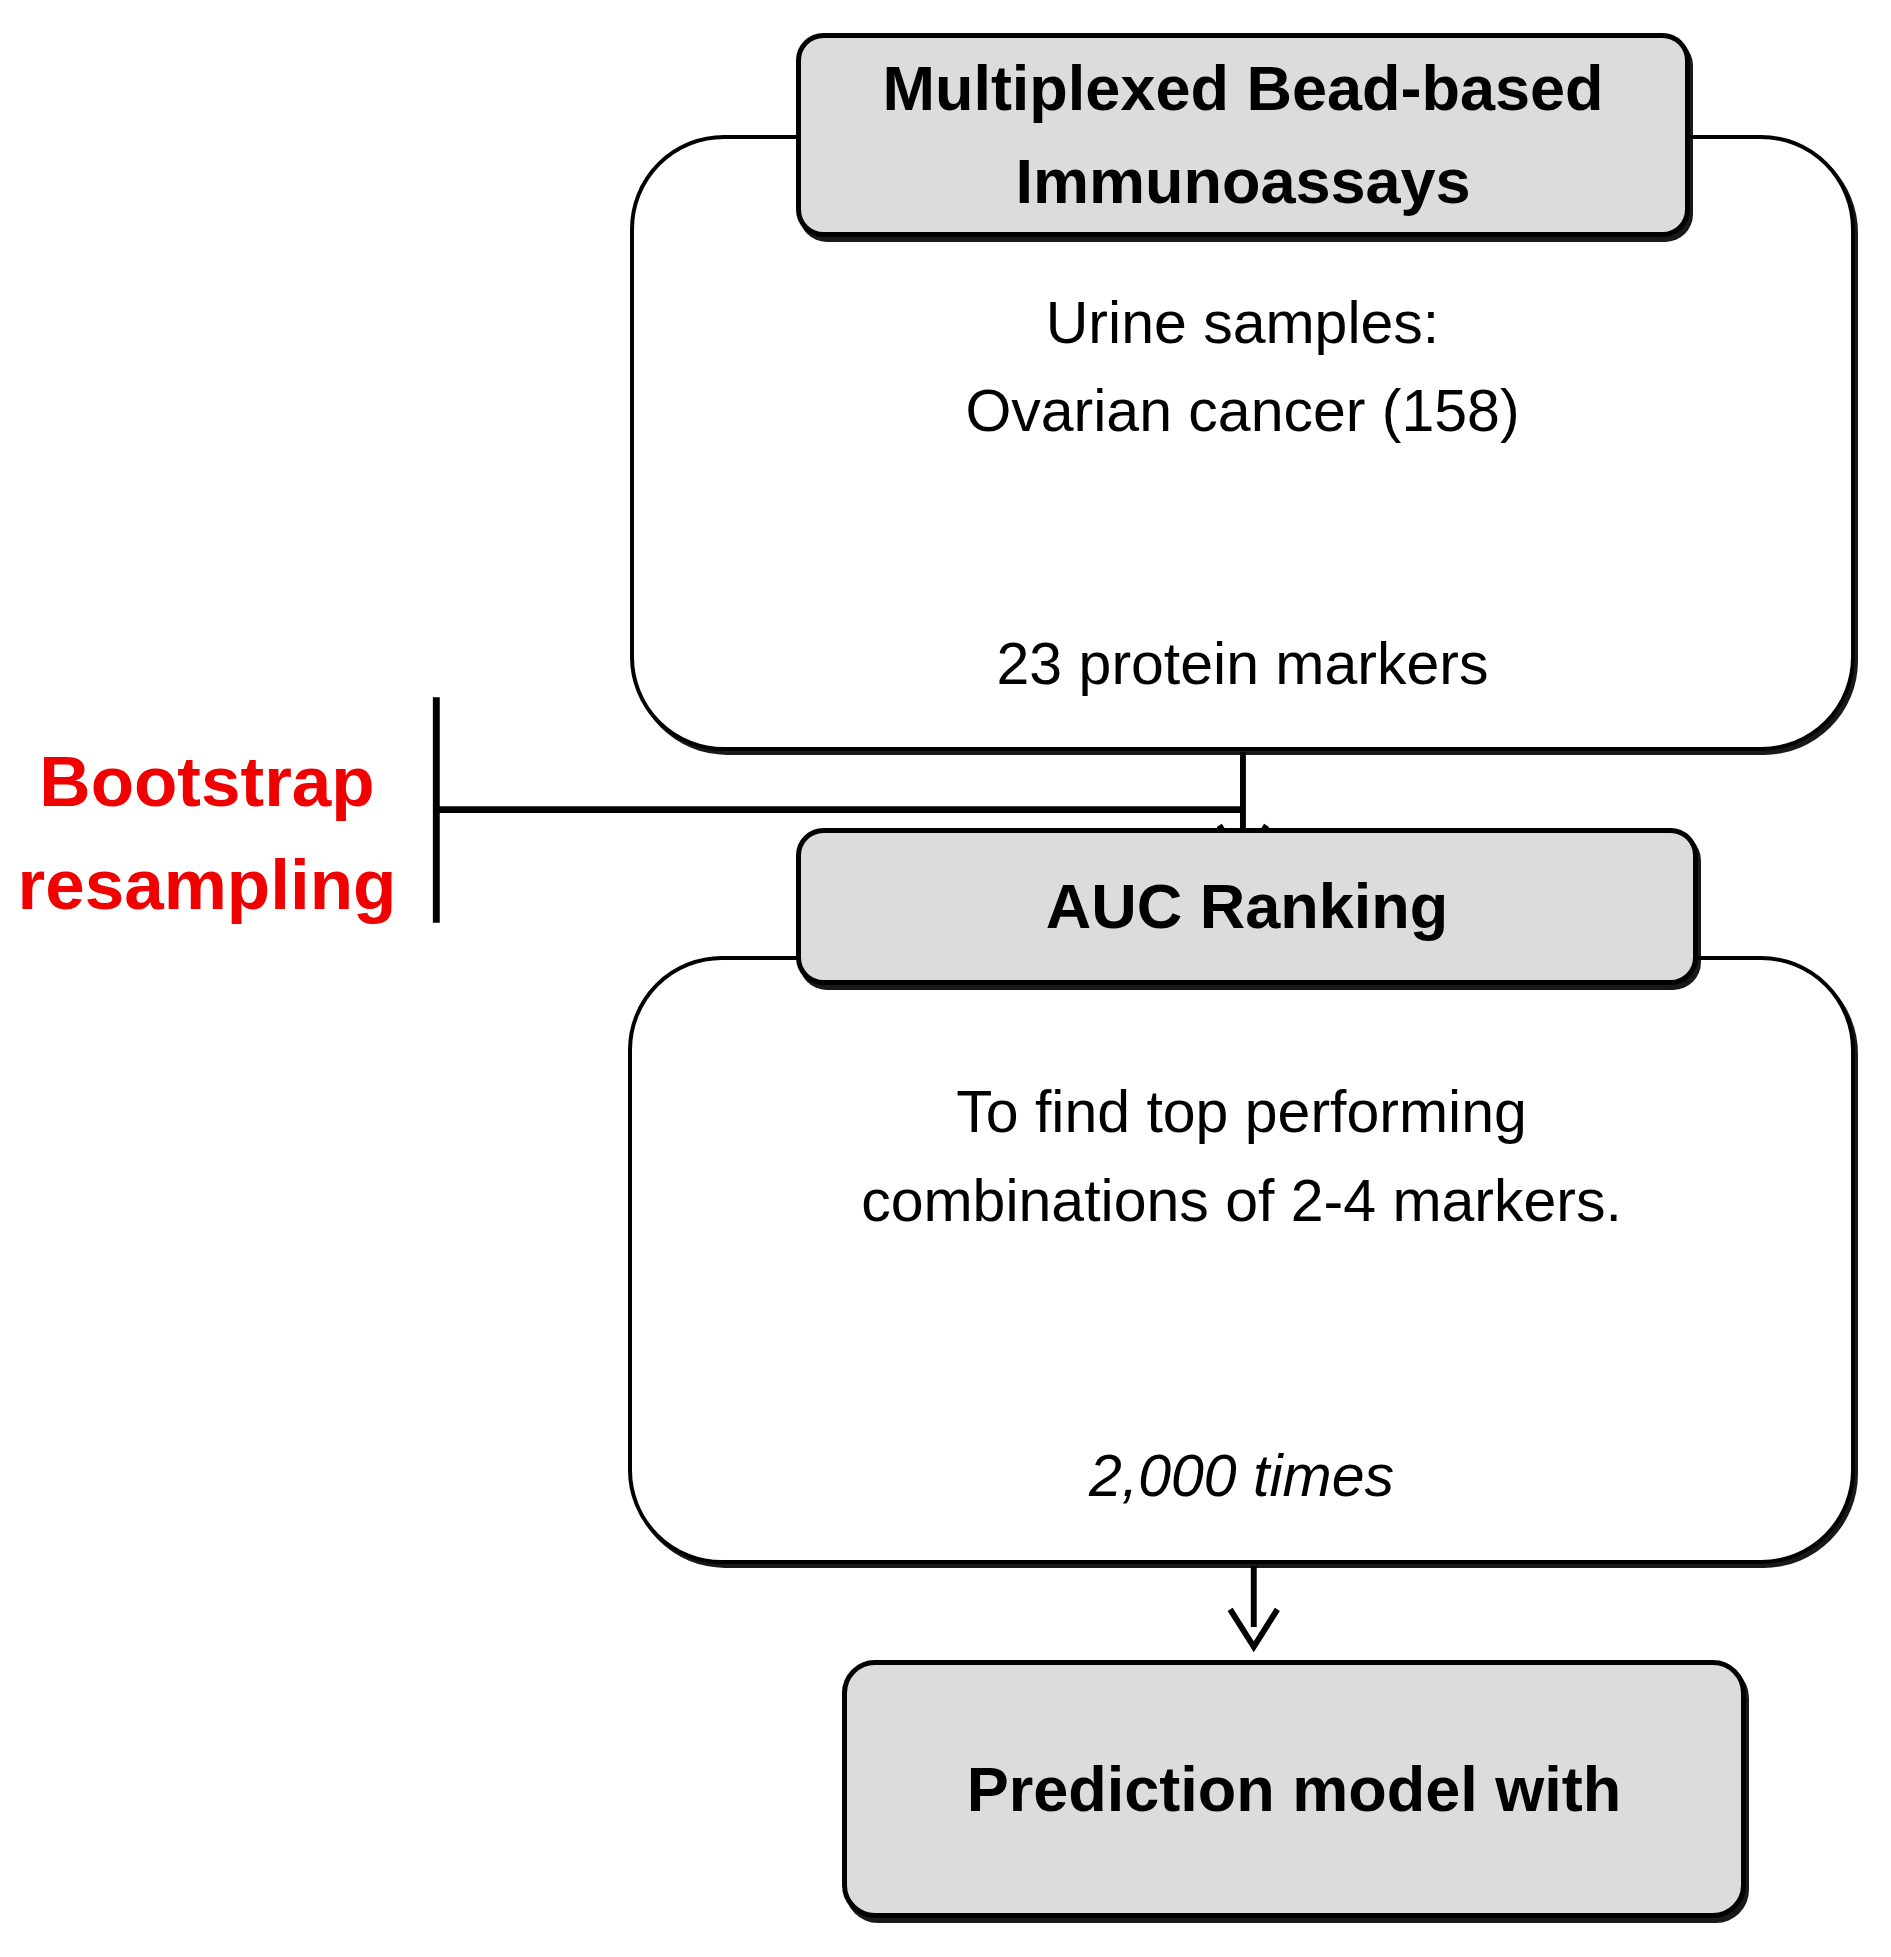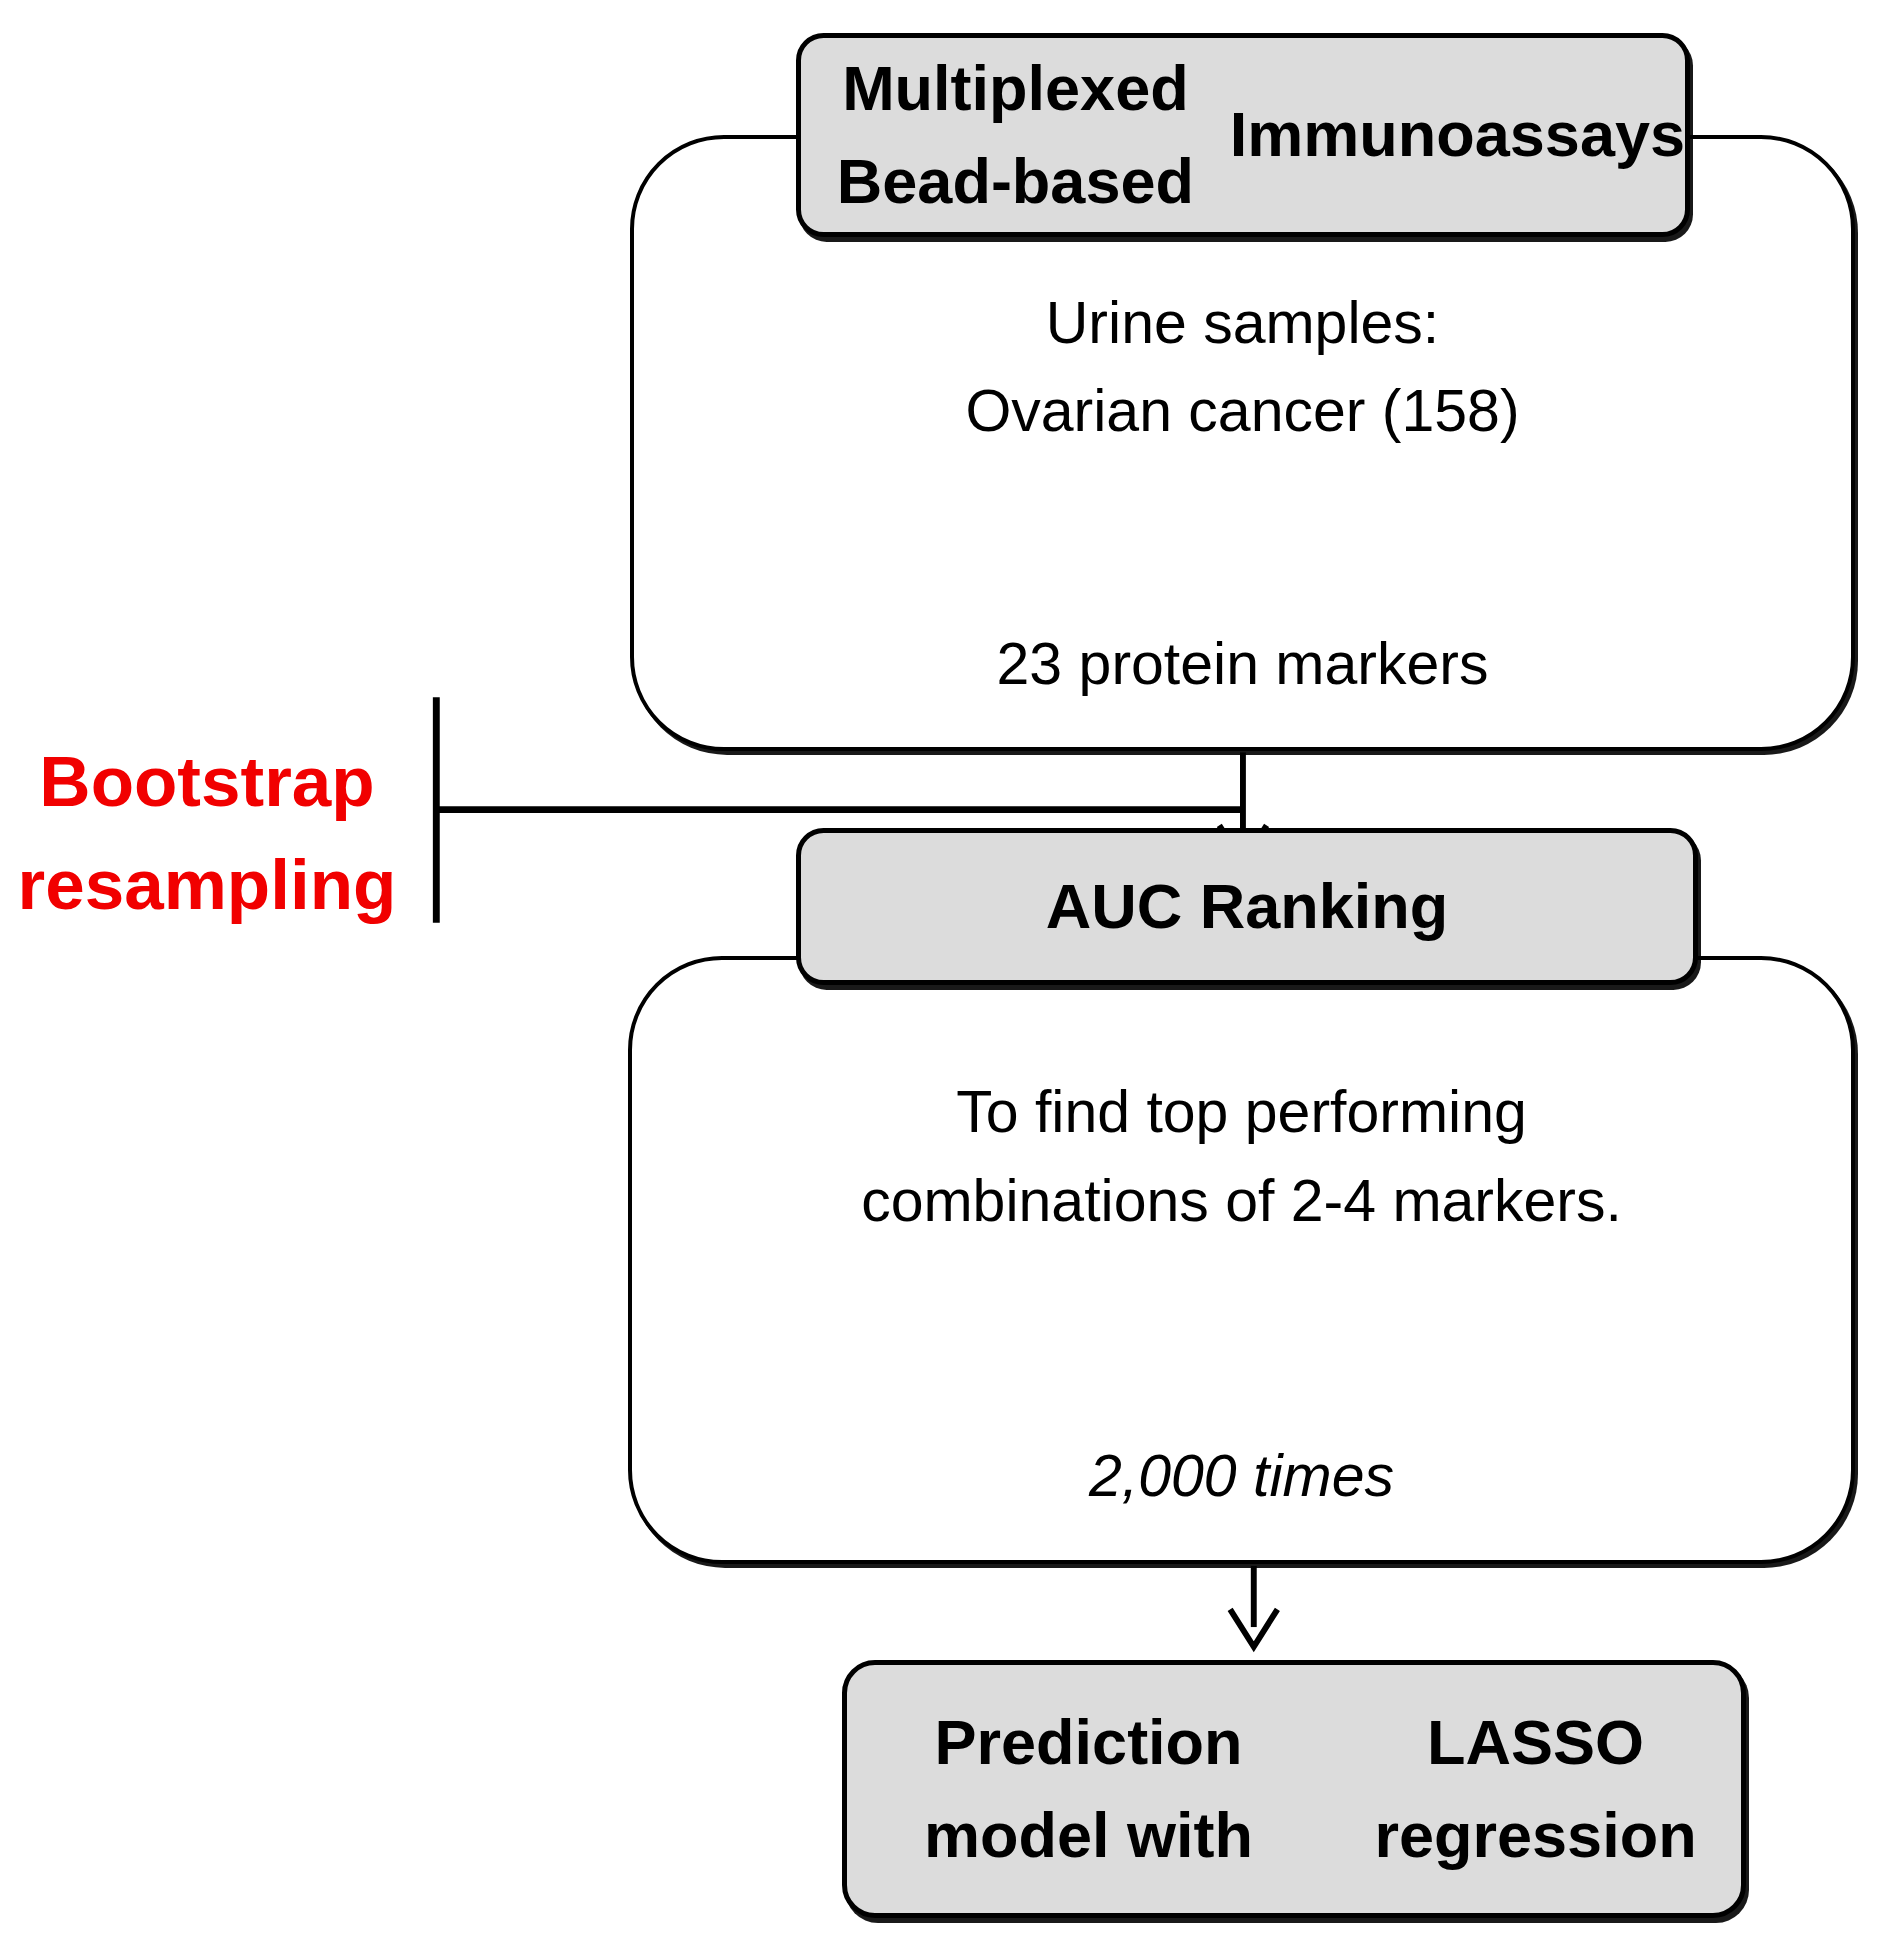--- a/index.html
+++ b/index.html
@@ -27,21 +27,21 @@
     box-shadow:3px 3.9px 0 rgba(0,0,0,0.9);
     z-index:1;
   }
   
   .gray-box{
     background:var(--box-fill);
     border:5.9px solid var(--outline);
     border-radius:27.6px;
     box-shadow:3px 4.9px 0 rgba(0,0,0,0.9);
     z-index:3;
-    display:flex;align-items:center;justify-content:center;
+    display:flex;flex-direction:column;align-items:center;justify-content:center;
     text-align:center;
     font-weight:bold;
     font-size:63px;
     line-height:93px;
   }
   .body-line{
     z-index:2;
     text-align:center;
     font-size:59px;
     height:89px;line-height:89px;
@@ -100,17 +100,16 @@
   <div class="abs gray-box" style="left:796px;top:828px;width:902px;height:157px;text-align:right;">
     <div>AUC Ranking</div>
   </div>
 
   <div class="abs body-line" style="left:628px;top:1068px;width:1227px;">To find top performing</div>
   <div class="abs body-line" style="left:628px;top:1157px;width:1227px;">combinations of 2-4 markers.</div>
   <div class="abs body-line italic" style="left:628px;top:1432px;width:1227px;">2,000 times</div>
 
   <div class="abs gray-box" style="left:802px;top:1660px;width:904px;height:258px;border-radius:33px;margin-left:40px;">
     <div>Prediction model with</div>
-    <div>LASSO regression</div>
   </div>
 
 </div>
 
 
 </body></html>

